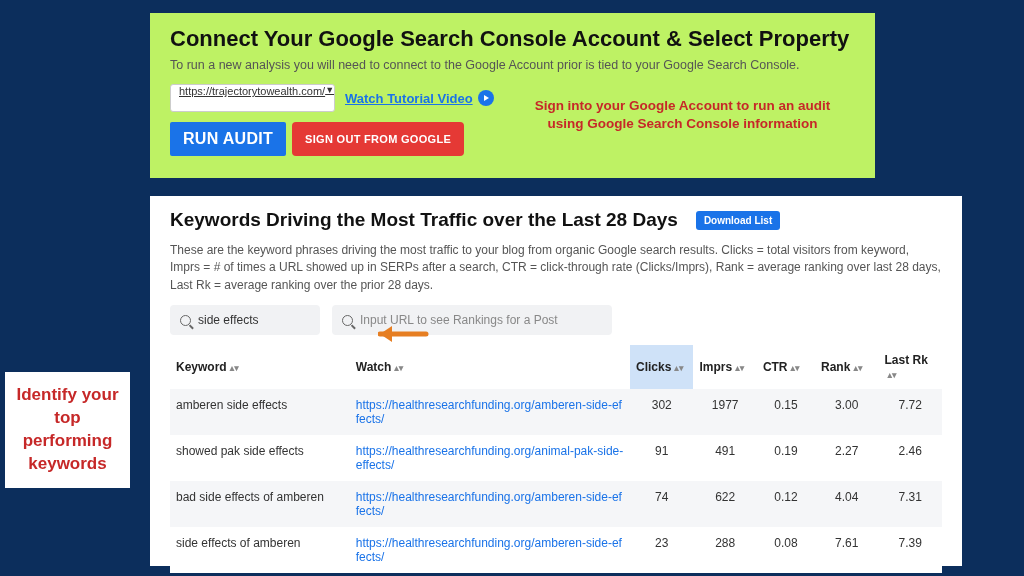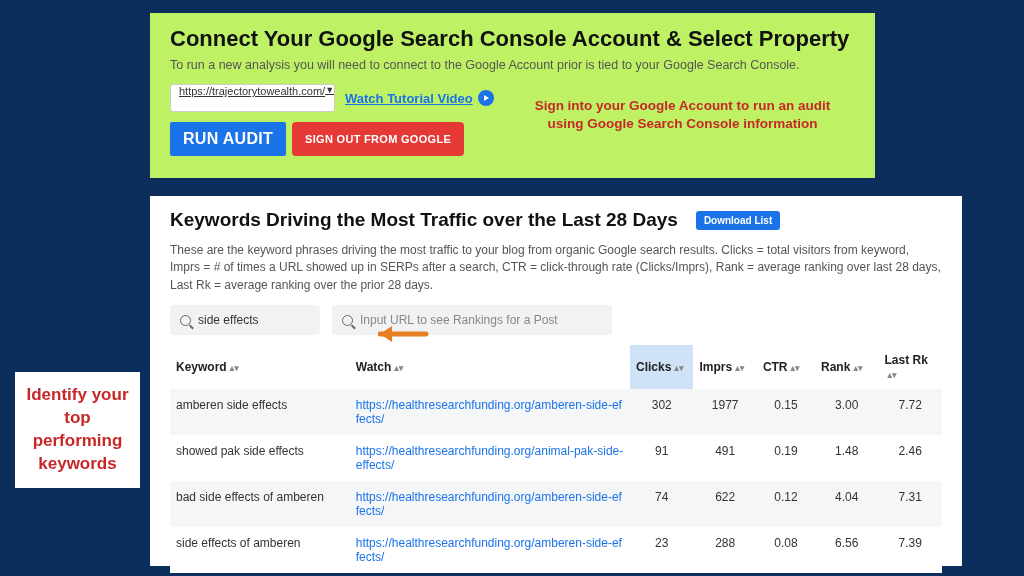--- a/index.html
+++ b/index.html
@@ -226,21 +226,21 @@
   tbody td a {
     color: #1a73e8;
     text-decoration: none;
     font-size: 12px;
     word-break: break-all;
   }
   tbody td.rank { font-weight: 400; }
 
   .callout {
     position: absolute;
-    left: 15px;
+    left: 5px;
     top: 372px;
     width: 125px;
     background: #fff;
     padding: 12px 8px;
     text-align: center;
     color: #c62828;
     font-size: 17px;
     font-weight: 700;
     line-height: 1.35;
   }
@@ -321,38 +321,38 @@
         <td class="num">0.15</td>
         <td class="num rank">3.00</td>
         <td class="num">7.72</td>
       </tr>
       <tr>
         <td>showed pak side effects</td>
         <td><a href="#">https://healthresearchfunding.org/animal-pak-side-effects/</a></td>
         <td class="num">91</td>
         <td class="num">491</td>
         <td class="num">0.19</td>
-        <td class="num rank">1.48</td>
+        <td class="num rank">2.27</td>
         <td class="num">2.46</td>
       </tr>
       <tr class="alt">
         <td>bad side effects of amberen</td>
         <td><a href="#">https://healthresearchfunding.org/amberen-side-effects/</a></td>
         <td class="num">74</td>
         <td class="num">622</td>
         <td class="num">0.12</td>
         <td class="num rank">4.04</td>
         <td class="num">7.31</td>
       </tr>
       <tr>
         <td>side effects of amberen</td>
         <td><a href="#">https://healthresearchfunding.org/amberen-side-effects/</a></td>
         <td class="num">23</td>
         <td class="num">288</td>
         <td class="num">0.08</td>
-        <td class="num rank">6.56</td>
+        <td class="num rank">7.61</td>
         <td class="num">7.39</td>
       </tr>
     </tbody>
   </table>
 </div>
 
 <div class="callout">Identify your top performing keywords</div>
 
 </body></html>

